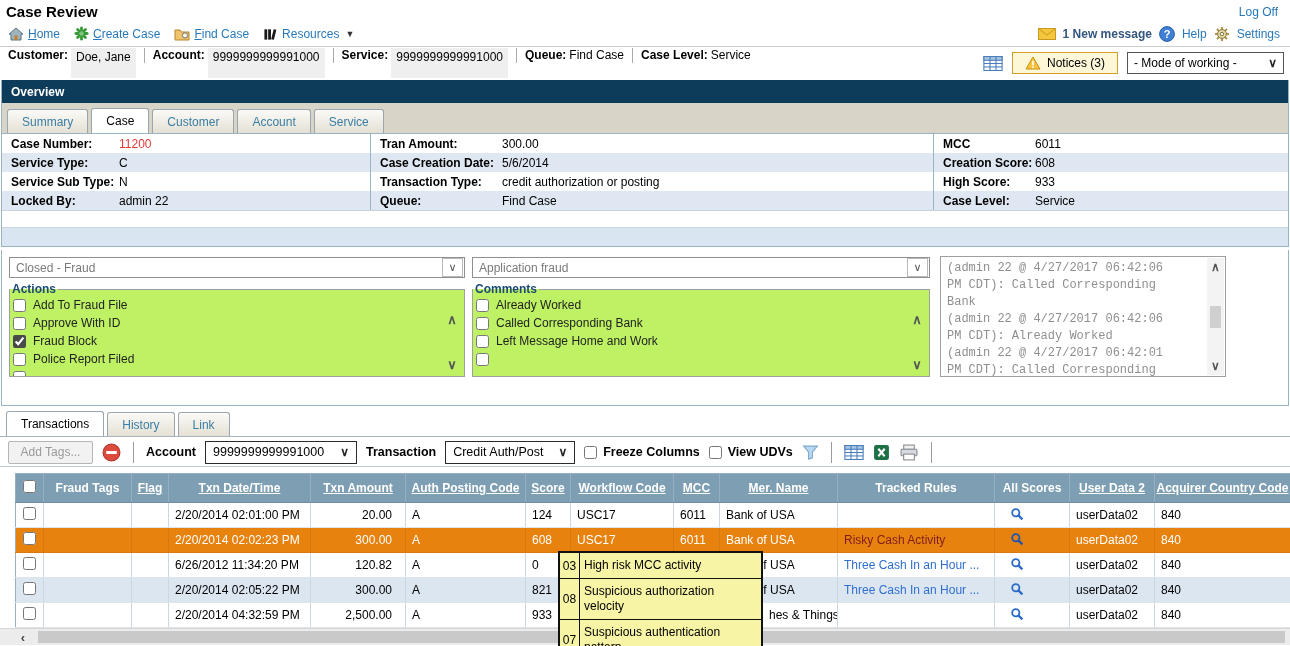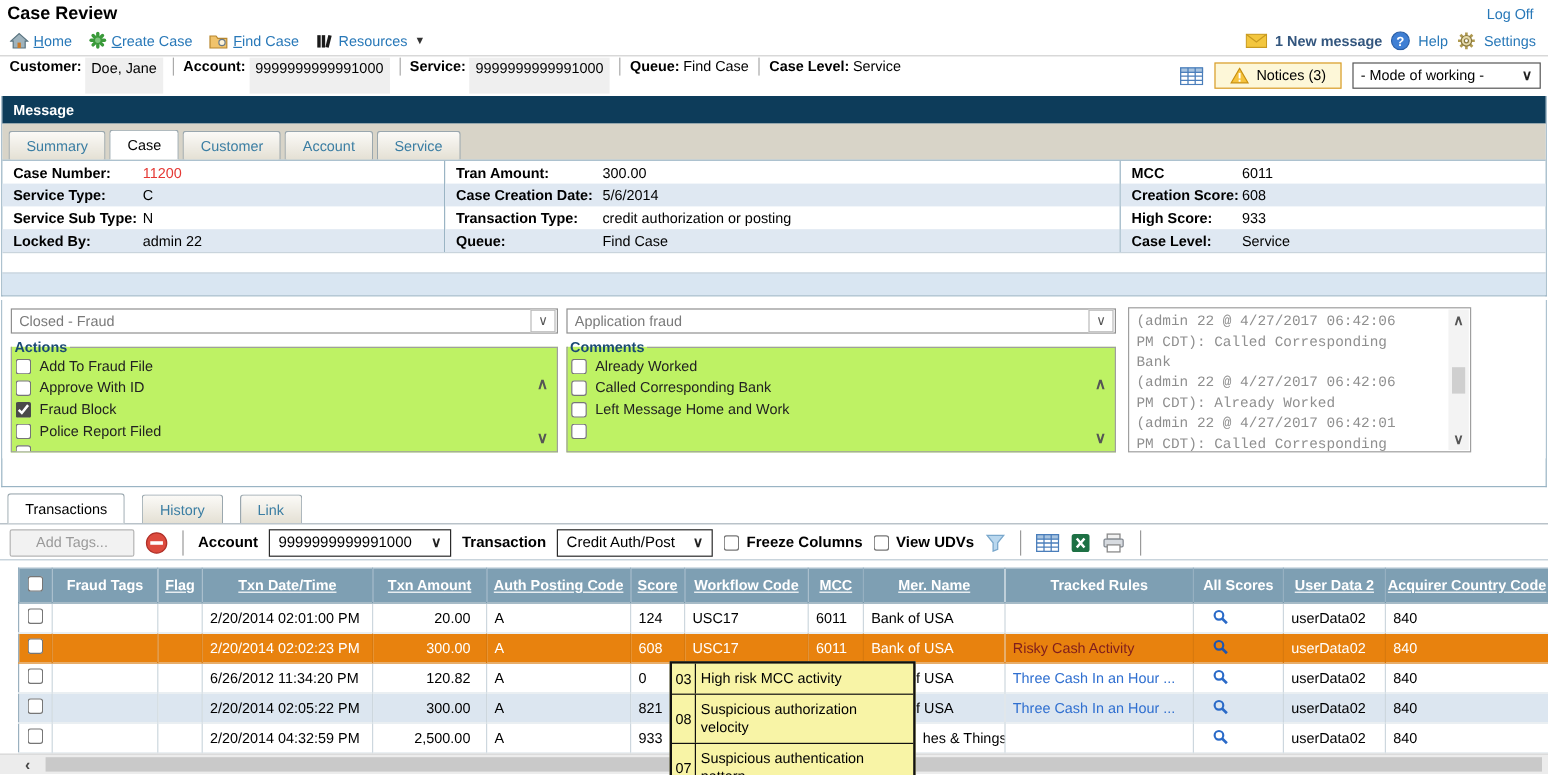--- a/index.html
+++ b/index.html
@@ -79,24 +79,24 @@
   .logbox{position:absolute;left:938px;top:6px;width:286px;height:121px;border:1px solid #9f9f9f;background:#fff}
   .logtext{position:absolute;left:6px;right:22px;top:3px;bottom:0;overflow:hidden;
            font-family:"Liberation Mono","DejaVu Sans Mono",monospace;font-size:12px;line-height:17px;
            color:#8f8f8f;white-space:pre-wrap}
   .vscroll{position:absolute;right:1px;top:1px;bottom:1px;width:17px;background:#f3f3f3;display:flex;
            flex-direction:column;align-items:center;justify-content:space-between;padding:2px 0;color:#555;font-weight:bold}
   .vthumb{width:11px;height:22px;background:#cfcfcf}
 
   
   .txn-tabstrip{position:absolute;top:410px;left:0;right:0;height:27px;display:flex;align-items:flex-end;
-                gap:14px;padding-left:6px;border-bottom:1px solid #a9b4bc}
+                gap:3px;padding-left:6px;border-bottom:1px solid #a9b4bc}
   .toolbar{position:absolute;top:438px;left:0;right:0;height:29px;display:flex;align-items:center;
            gap:9px;padding-left:8px;background:#fff;border-bottom:1px solid #bccad4}
-  .btn-addtags{width:104px;height:23px;background:#f2f2f2;border:1px solid #b5b5b5;border-radius:2px;
+  .btn-addtags{width:85px;height:23px;background:#f2f2f2;border:1px solid #b5b5b5;border-radius:2px;
                color:#9a9a9a;cursor:pointer;font-size:12px}
   .tb-sep{border-left:1px solid #9a9a9a;height:21px;margin:0 3px}
   .tb-label{font-weight:bold;font-size:12.5px}
   .tselect{border:1px solid #2b2b2b;height:23px;display:flex;align-items:center;justify-content:space-between;
            padding:0 7px;background:#fff;cursor:pointer;font-size:12.5px}
   .tsel-account{width:152px}
   .tsel-txn{width:130px}
   .cb-wrap{display:flex;align-items:center;gap:6px}
   .cb-wrap input{width:13px;height:13px}
   .tb-icon{cursor:pointer;display:inline-flex;align-items:center}
@@ -253,21 +253,21 @@
       </div>
       <div class="mode-select">
         <span>- Mode of working -</span>
         <span class="chev">∨</span>
       </div>
     </div>
   </div>
 
   <div class="overview">
     <div class="panel-header">
-      <span>Message</span>
+      <span>Overview</span>
     </div>
     <div class="tabstrip">
       <div class="tab">Summary</div>
       <div class="tab active">Case</div>
       <div class="tab">Customer</div>
       <div class="tab">Account</div>
       <div class="tab">Service</div>
     </div>
     <div class="details">
       <div class="dcol dcol1">

